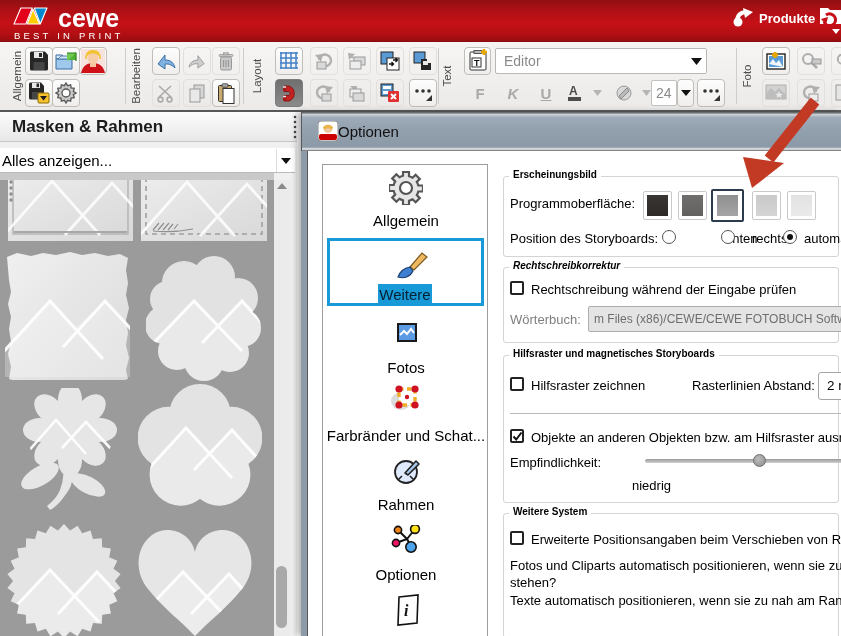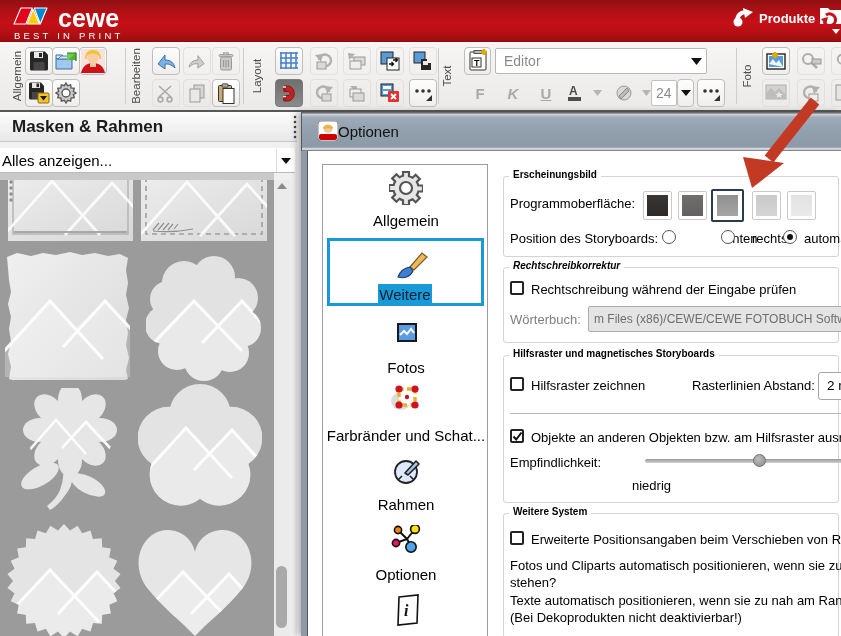--- a/index.html
+++ b/index.html
@@ -727,21 +727,20 @@
       <div class="abs" style="left:446px;top:303px;width:13px;height:13px;border-radius:50%;background:radial-gradient(circle at 40% 35%,#bdbdbd,#8a8a8a);border:1px solid #6e6e6e;"></div>
       <div class="lbl13" style="left:325px;top:327px;">niedrig</div>
 
       <div class="grp" style="top:362px;width:336px;height:125px;"></div>
       <div class="grplbl" style="left:202px;top:355px;">Weitere System</div>
       <div class="cb" style="left:203px;top:380px;"></div>
       <div class="lbl13" style="left:224px;top:381px;">Erweiterte Positionsangaben beim Verschieben von Rahmen</div>
       <div class="lbl13" style="left:203px;top:407px;">Fotos und Cliparts automatisch positionieren, wenn sie zu nah</div>
       <div class="lbl13" style="left:203px;top:424px;">stehen?</div>
       <div class="lbl13" style="left:203px;top:442px;">Texte automatisch positionieren, wenn sie zu nah am Rand</div>
-      <div class="lbl13" style="left:203px;top:459px;">(Bei Dekoprodukten nicht deaktivierbar!)</div>
     </div>
   </div>
 
   <svg id="arrow" viewBox="0 0 141 140">
     <line x1="115" y1="41" x2="69" y2="99" stroke="#c23a24" stroke-width="11"></line>
     <polygon points="43,97 84,103 52,128" fill="#c23a24"></polygon>
   </svg>
 </div>
 
 </body></html>

